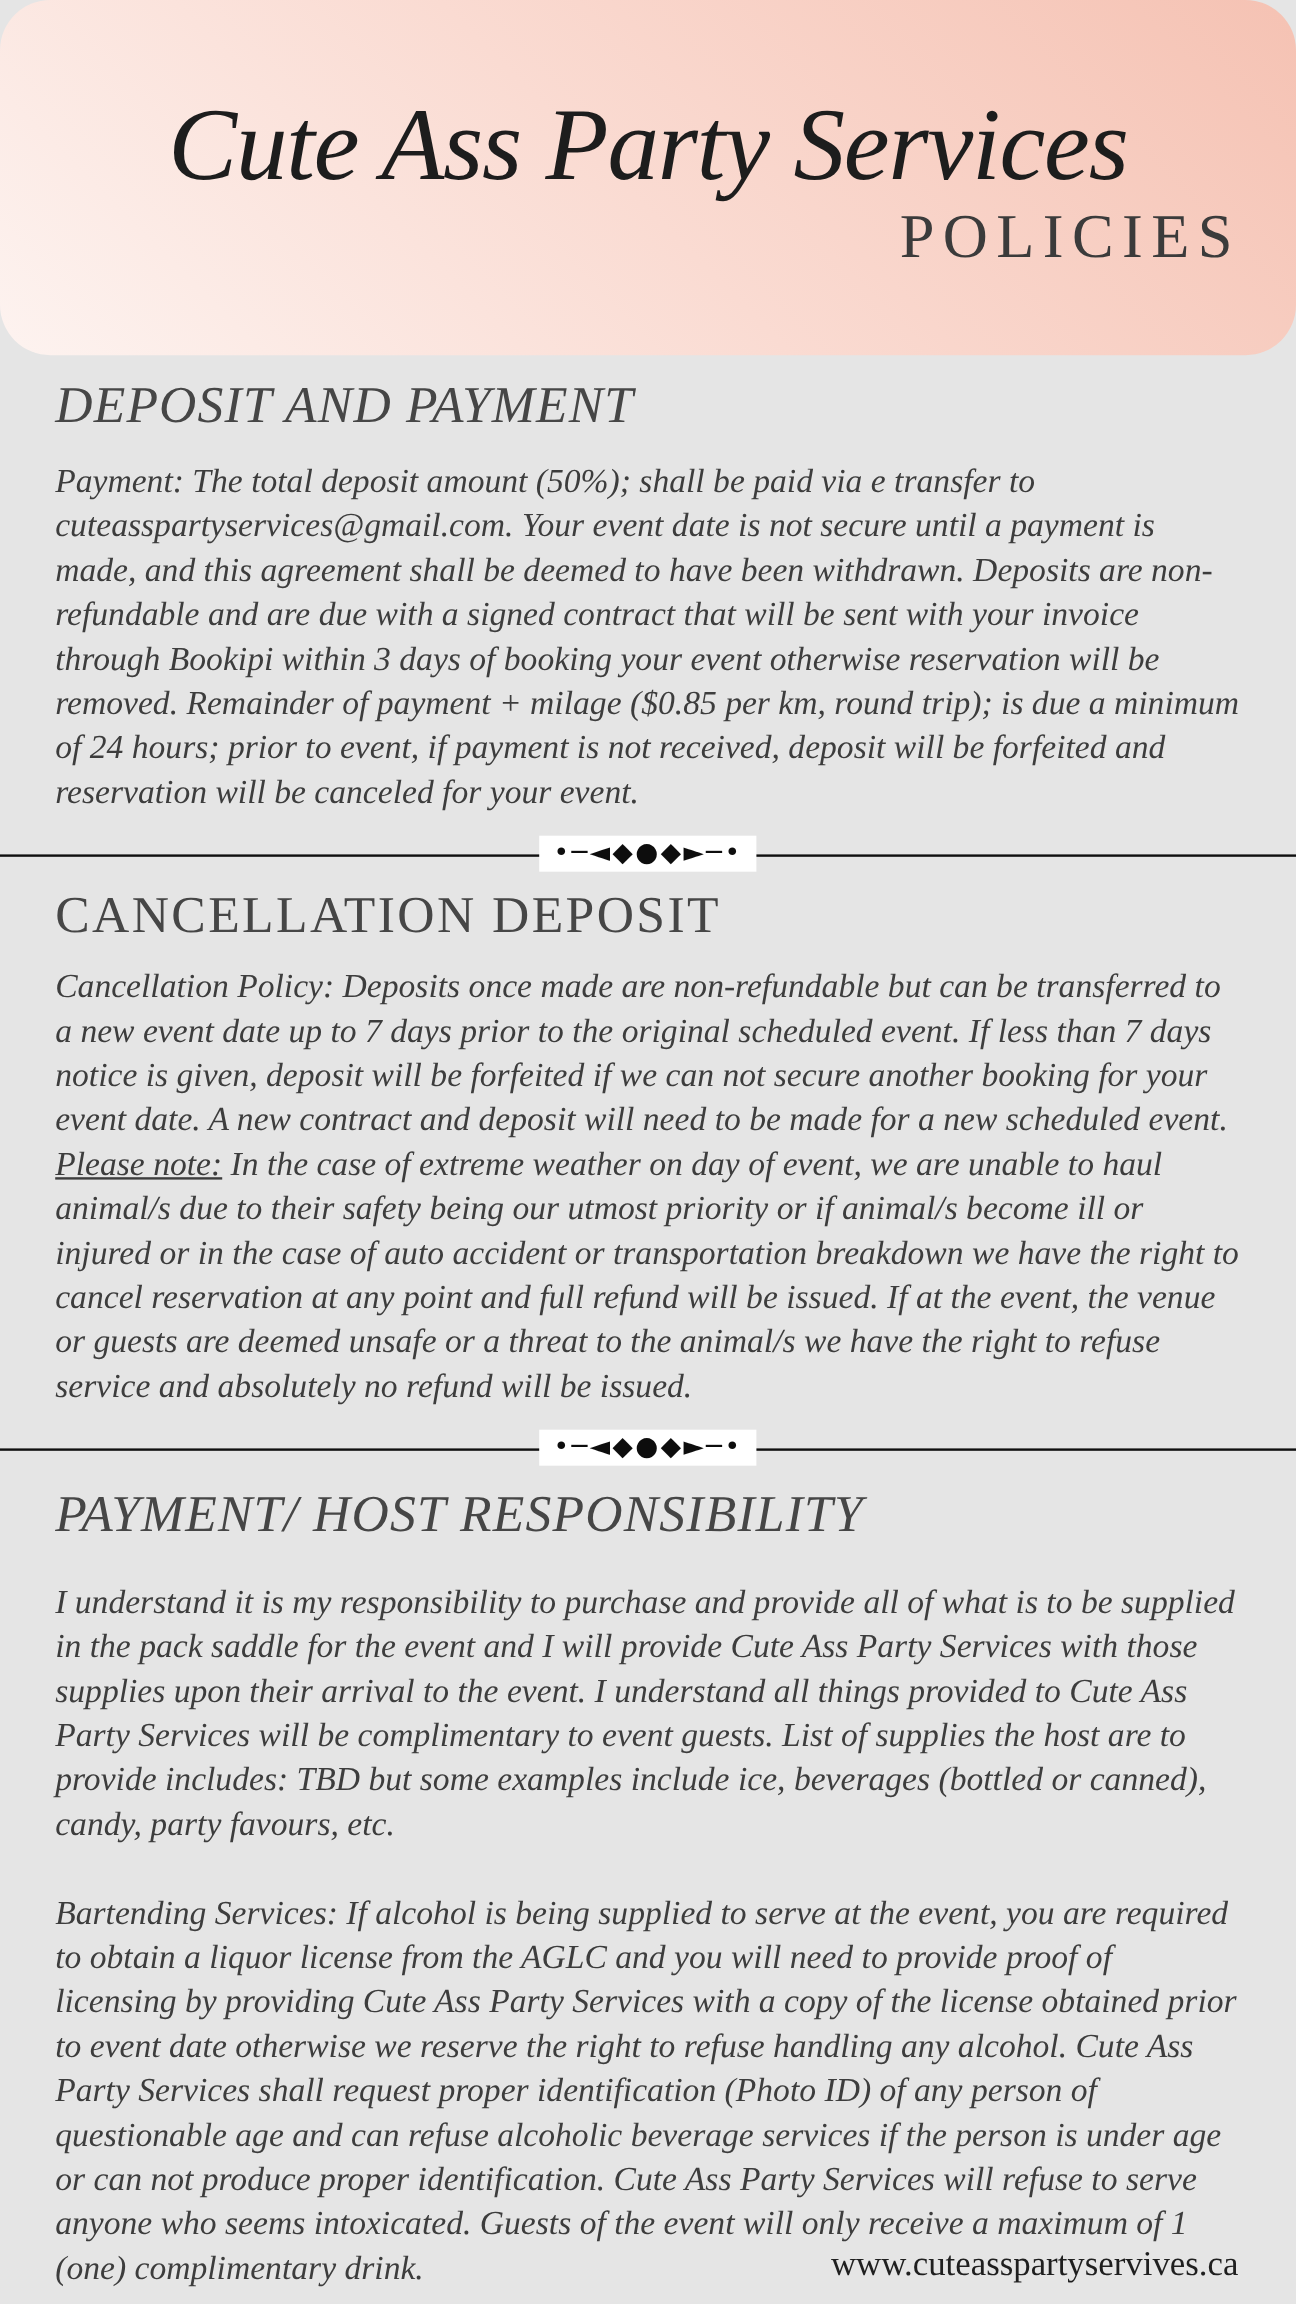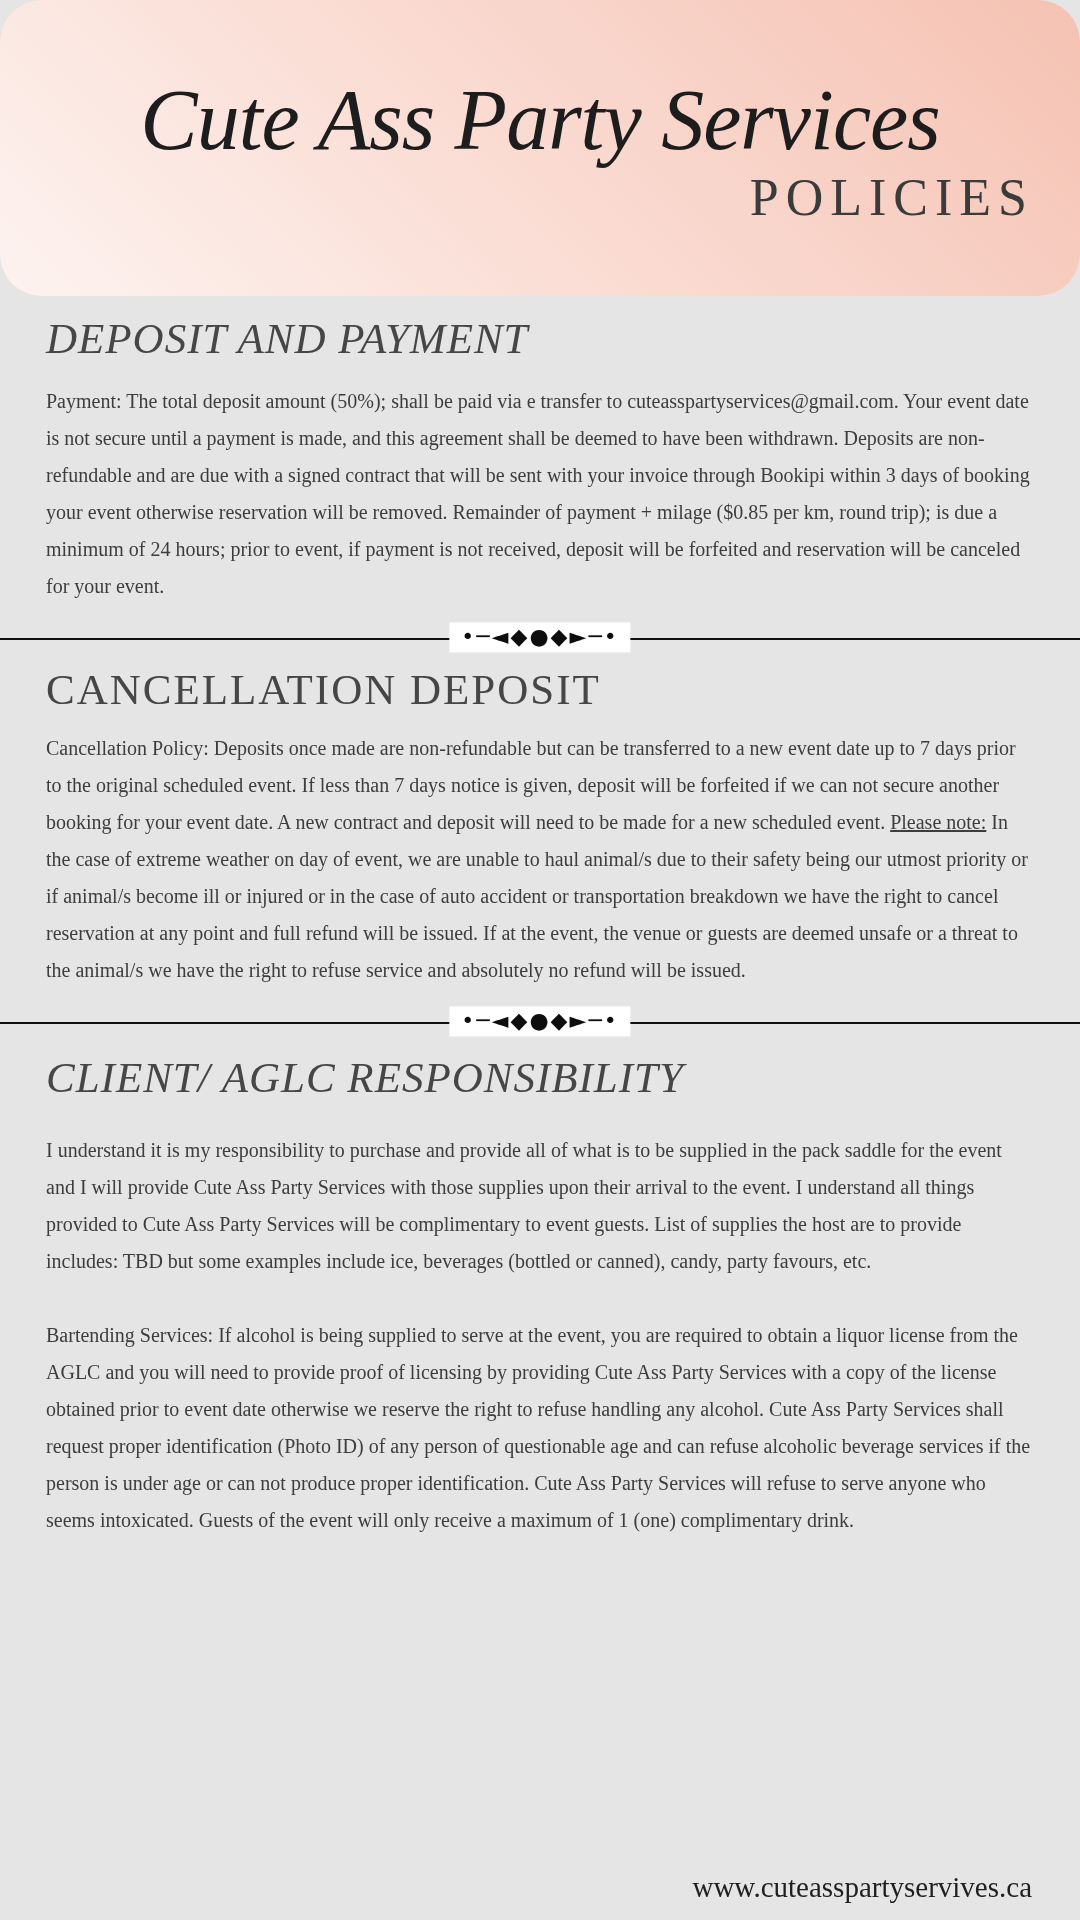--- a/index.html
+++ b/index.html
@@ -43,23 +43,24 @@
     font-size:43px;
     font-weight:normal;
     color:#464646;
   }
   .h-italic { font-style:italic; letter-spacing:1px; }
   .h-upright { letter-spacing:2px; }
   .heading-deposit { margin:18px 0 20px 0; }
   .heading-cancellation { margin:8px 0 16px 0; }
   .heading-client { margin:16px 0 30px 0; }
   p.body {
-    font-size:20px;
+    font-size:28px;
     line-height:37px;
     color:#3d3d3d;
+    font-style:italic;
   }
   .underline { text-decoration:underline; }
   .mt { margin-top:37px; }
   .divider {
     position:relative;
     height:30px;
     margin:18px 0 12px 0;
   }
   .divider .line {
     position:absolute;
@@ -114,21 +115,21 @@
     <h2 class="h-upright heading-cancellation">CANCELLATION DEPOSIT</h2>
     <p class="body"><span>Cancellation Policy: Deposits once made are non-refundable but can be transferred to a new event date up to 7 days prior to the original scheduled event. If less than 7 days notice is given, deposit will be forfeited if we can not secure another booking for your event date. A new contract and deposit will need to be made for a new scheduled event. </span><span class="underline">Please note:</span><span> In the case of extreme weather on day of event, we are unable to haul animal/s due to their safety being our utmost priority or if animal/s become ill or injured or in the case of auto accident or transportation breakdown we have the right to cancel reservation at any point and full refund will be issued. If at the event, the venue or guests are deemed unsafe or a threat to the animal/s we have the right to refuse service and absolutely no refund will be issued.</span></p>
   </section>
 
   <div class="divider">
     <div class="line"></div>
     <span class="ornament">•─◄◆●◆►─•</span>
   </div>
 
   <section class="section">
-    <h2 class="h-italic heading-client">CLIENT/ AGLC RESPONSIBILITY</h2>
+    <h2 class="h-italic heading-client">PAYMENT/ HOST RESPONSIBILITY</h2>
     <p class="body">I understand it is my responsibility to purchase and provide all of what is to be supplied in the pack saddle for the event and I will provide Cute Ass Party Services with those supplies upon their arrival to the event. I understand all things provided to Cute Ass Party Services will be complimentary to event guests.  List of supplies the host are to provide includes: TBD but some examples include ice, beverages (bottled or canned), candy, party favours, etc.</p>
     <p class="body mt">Bartending Services: If alcohol is being supplied to serve at the event, you are required to obtain a liquor license from the AGLC and you will need to provide proof of licensing by providing Cute Ass Party Services with a copy of the license obtained prior to event date otherwise we reserve the right to refuse handling any alcohol. Cute Ass Party Services shall request proper identification (Photo ID) of any person of questionable age and can refuse alcoholic beverage services if the person is under age or can not produce proper identification. Cute Ass Party Services will refuse to serve anyone who seems intoxicated. Guests of the event will only receive a maximum of 1 (one) complimentary drink.</p>
   </section>
 
   <footer class="footer">
     <span>www.cuteasspartyservives.ca</span>
   </footer>
 
 </div>
 

